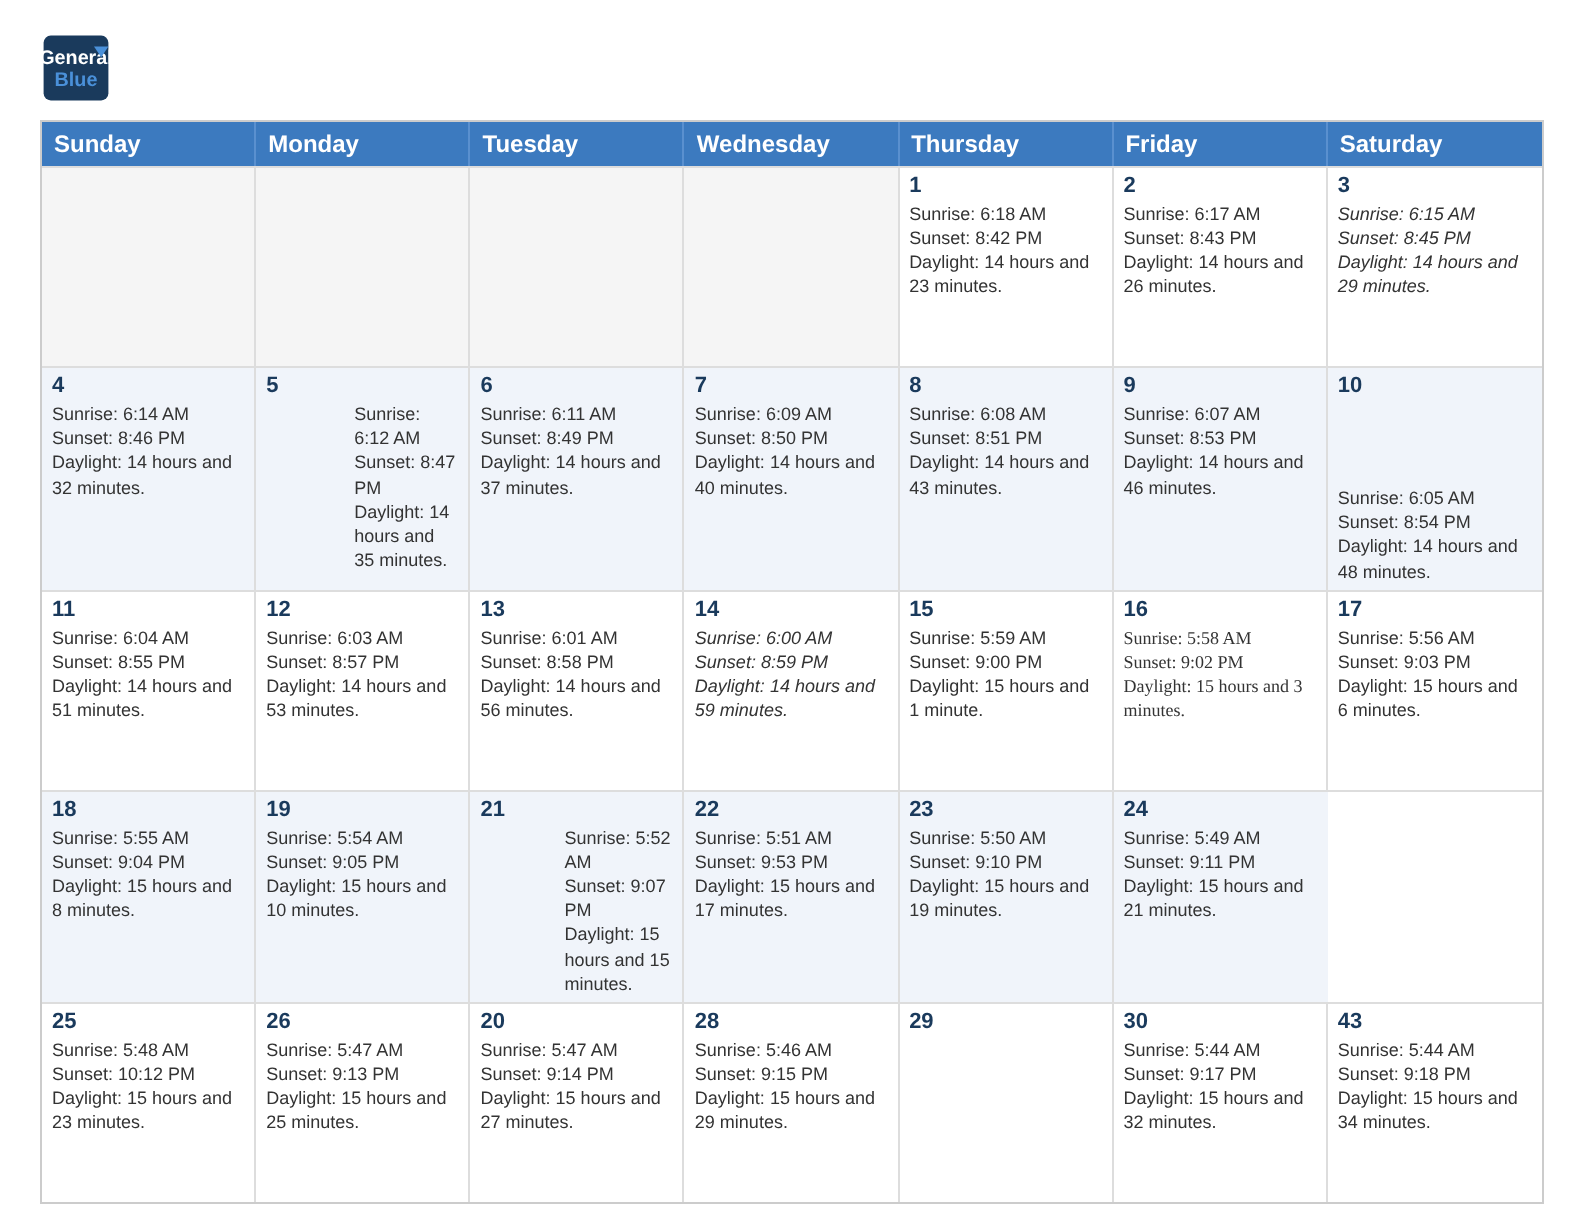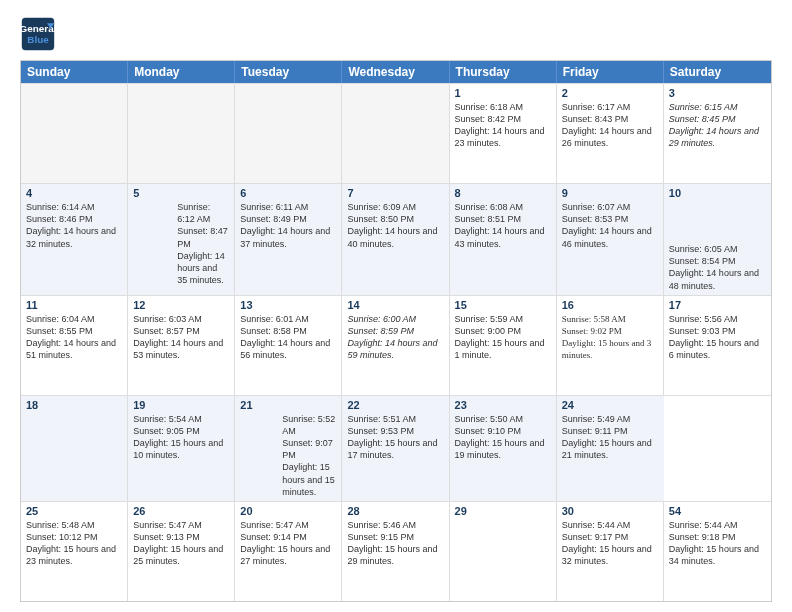--- a/index.html
+++ b/index.html
@@ -235,20 +235,23 @@
           <div class="cal-cell">
             <div class="day-number">17</div>
             <div class="cell-text" style="white-space: pre-line;">Sunrise: 5:56 AM
 Sunset: 9:03 PM
 Daylight: 15 hours and 6 minutes.</div>
           </div>
         </div>
         <div class="cal-row">
           <div class="cal-cell alt-row">
             <div class="day-number">18</div>
+            <div class="cell-text" style="white-space: pre-line;">Sunrise: 5:55 AM
+Sunset: 9:04 PM
+Daylight: 15 hours and 8 minutes.</div>
           </div>
           <div class="cal-cell alt-row">
             <div class="day-number">19</div>
             <div class="cell-text" style="white-space: pre-line;">Sunrise: 5:54 AM
 Sunset: 9:05 PM
 Daylight: 15 hours and 10 minutes.</div>
           </div>
           <div class="cal-cell alt-row">
             <div class="day-number">21</div>
             <div class="cell-text" style="white-space: pre-line; margin-left: 42px;">Sunrise: 5:52 AM
@@ -302,21 +305,21 @@
           <div class="cal-cell">
             <div class="day-number">29</div>
           </div>
           <div class="cal-cell">
             <div class="day-number">30</div>
             <div class="cell-text" style="white-space: pre-line;">Sunrise: 5:44 AM
 Sunset: 9:17 PM
 Daylight: 15 hours and 32 minutes.</div>
           </div>
           <div class="cal-cell">
-            <div class="day-number">54</div>
+            <div class="day-number">43</div>
             <div class="cell-text" style="white-space: pre-line;">Sunrise: 5:44 AM
 Sunset: 9:18 PM
 Daylight: 15 hours and 34 minutes.</div>
           </div>
         </div>
       </div>
   </div>
 </div>
 
 </body></html>

